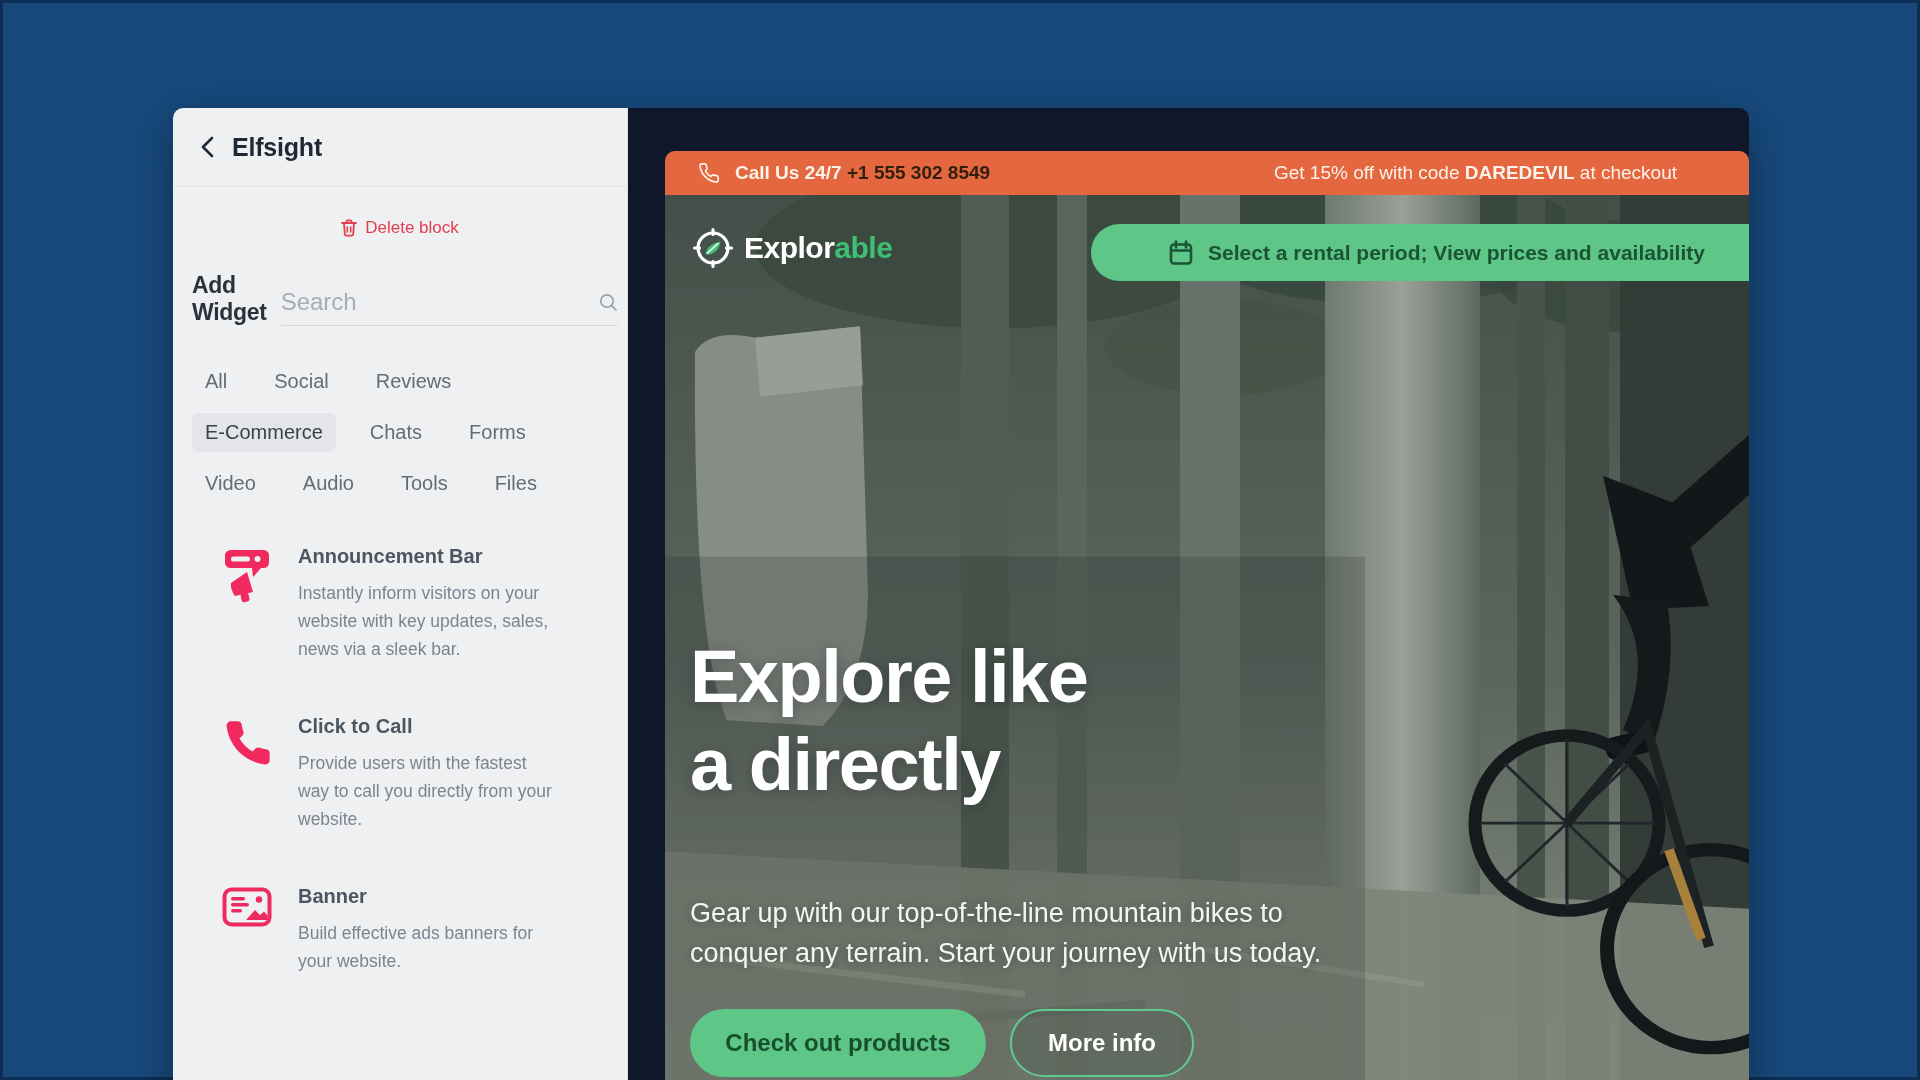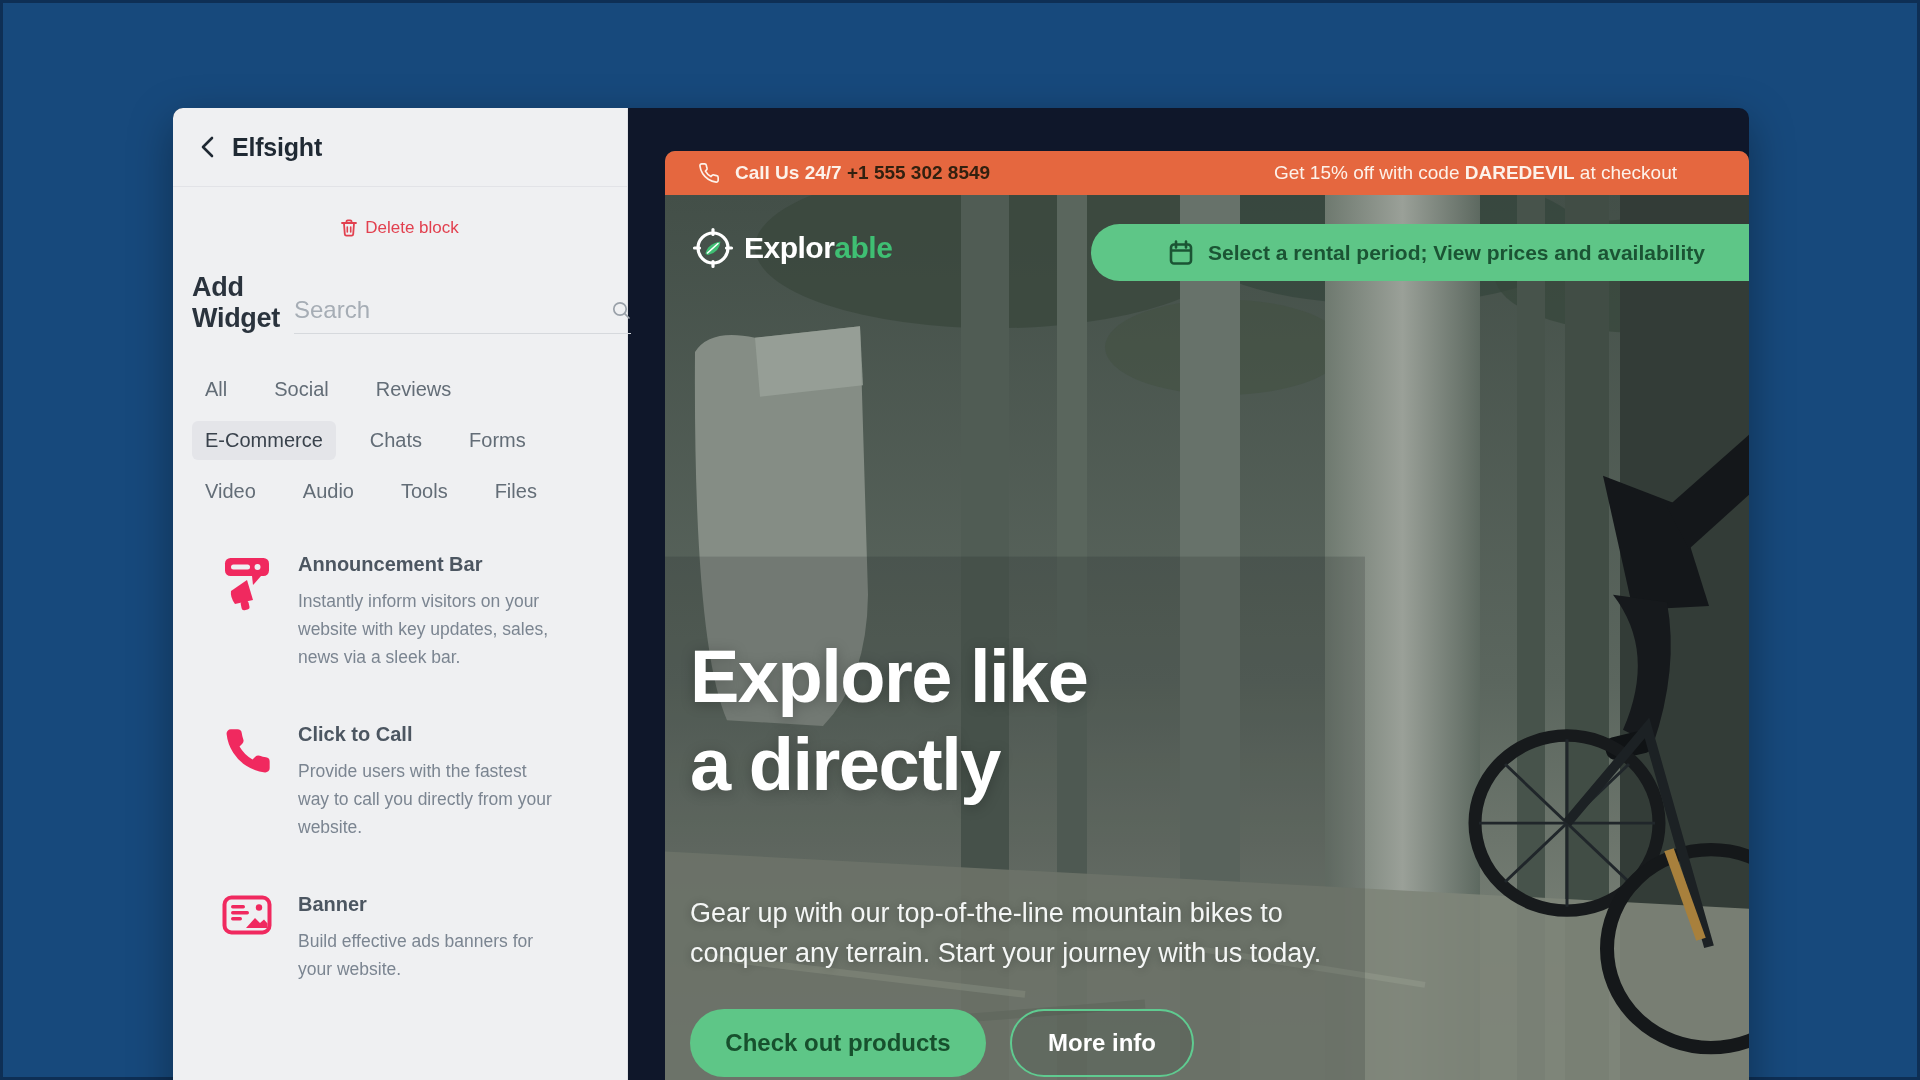--- a/index.html
+++ b/index.html
@@ -19,21 +19,21 @@
   .sidebar-header { height:79px; display:flex; align-items:center; gap:17px;
                     padding-left:27px; border-bottom:1px solid #e2e3e7; }
   .back-btn { display:flex; align-items:center; cursor:pointer; }
   .sidebar-title { font-size:25px; font-weight:700; color:#1f2933; letter-spacing:-0.2px; }
 
   .delete-row { display:flex; justify-content:center; margin-top:31px; }
   .delete-btn { display:flex; align-items:center; gap:8px; color:#e2404f;
                 font-size:17px; font-weight:500; cursor:pointer; }
 
   .addwidget-row { display:flex; align-items:flex-end; gap:14px; margin:34px 28px 0 19px; }
-  .addwidget-title { font-size:27px; font-weight:600; color:#2a333d; letter-spacing:-0.3px; }
+  .addwidget-title { font-size:23px; font-weight:600; color:#2a333d; letter-spacing:-0.3px; }
   .search-box { flex:1; display:flex; align-items:center; gap:8px;
                 border-bottom:1px solid #d6d9dd; padding-bottom:9px; }
   .search-box input { flex:1; border:none; outline:none; background:transparent;
                       font-size:24px; color:#333; font-family:"Liberation Sans", sans-serif; }
   .search-box input::placeholder { color:#a6adb5; }
 
   .tabs { margin:36px 0 0 19px; }
   .tab-row { display:flex; gap:21px; margin-bottom:12px; }
   .tab { font-size:20px; color:#636d77; padding:8px 13px; border-radius:6px; cursor:pointer;
          white-space:nowrap; }

